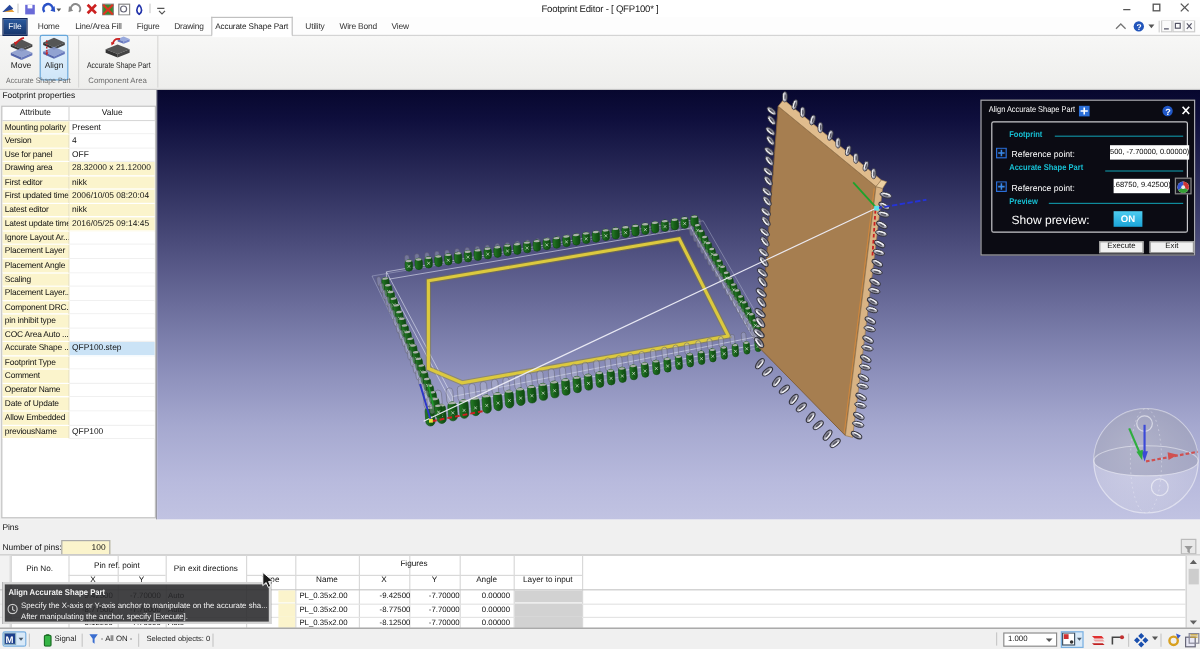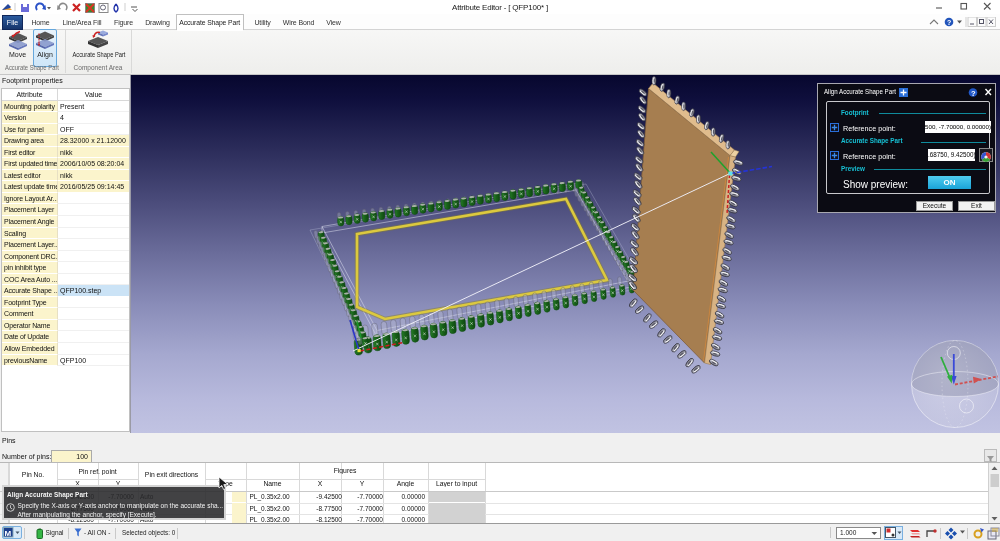--- a/index.html
+++ b/index.html
@@ -51,21 +51,21 @@
       <path d="M57.5,4 L61,8 L57,9 Z" fill="#8a8a8a"></path>
   <path d="M73,3 L80,10 M80,3 L73,10" stroke="#cc2222" stroke-width="2.2"></path>
   <rect x="85.5" y="2.5" width="9" height="9" fill="#3a8a2a" stroke="#888"></rect>
       <path d="M86,3 L94,11 M94,3 L86,11" stroke="#dd3322" stroke-width="1.8"></path>
   <rect x="99" y="2.5" width="9" height="9" fill="none" stroke="#888"></rect>
       <circle cx="103" cy="6.5" r="2.5" fill="none" stroke="#667" stroke-width="1"></circle>
   <path d="M116,3 q-4,5 0,8 q4,-3 0,-8" fill="none" stroke="#2233aa" stroke-width="1.4"></path>
   <rect x="124.5" y="2" width="1" height="8" fill="#d0d0d0"></rect>
   <path d="M131,6 h6 M132.5,8 l2.5,2.5 L137.5,8" stroke="#555" stroke-width="1" fill="none"></path>
  </svg>
- <div id="title">Attribute Editor - [ QFP100* ]</div>
+ <div id="title">Footprint Editor - [ QFP100* ]</div>
  <svg class="abs" style="left:930px;top:2px" width="66" height="10">
   <path d="M6,6 h6" stroke="#555" stroke-width="1.1"></path>
   <rect x="31" y="1.5" width="5.5" height="5.5" fill="none" stroke="#555" stroke-width="1.1"></rect>
   <path d="M54,1 L60.5,7.5 M60.5,1 L54,7.5" stroke="#555" stroke-width="1.1"></path>
  </svg>
 </div>
 
 <div id="tabrow">
  <div id="tfile">File</div>
 <div class="tab" style="left:29px;width:23px">Home</div>
@@ -1458,21 +1458,21 @@
           <circle cx="6" cy="6" r="4.8" fill="#eee"></circle>
           <path d="M6,6 L6,1.2 A4.8,4.8 0 0 1 10.2,8.4 Z" fill="#d03535"></path>
           <path d="M6,6 L10.2,8.4 A4.8,4.8 0 0 1 1.8,8.4 Z" fill="#35a035"></path>
           <path d="M6,6 L1.8,8.4 A4.8,4.8 0 0 1 6,1.2 Z" fill="#3555d0"></path>
           <circle cx="6" cy="6" r="1.6" fill="#eee"></circle>
         </svg>
   </div>
   <div class="cyan abs" style="left:14px;top:62.5px">Preview</div>
   <div class="abs" style="left:47px;top:67px;width:112px;height:1px;background:#0f8b9c"></div>
   <div class="abs" style="left:16px;top:76.5px;font-size:10px;color:#fff">Show preview:</div>
-  <div class="abs" style="left:101px;top:73.5px;width:43px;height:13px;background:linear-gradient(#4ecdf0,#1ba4d8);color:#fff;font-size:8px;font-weight:bold;text-align:center;line-height:13px">ON</div>
+  <div class="abs" style="left:101px;top:73.5px;width:24px;height:13px;background:linear-gradient(#4ecdf0,#1ba4d8);color:#fff;font-size:8px;font-weight:bold;text-align:center;line-height:13px">ON</div>
  </div>
  <div class="abs" style="left:98px;top:117px;width:37px;height:10px;background:#f2f2f2;border:1px solid #999;color:#111;font-size:6.5px;text-align:center;line-height:8.5px">Execute</div>
  <div class="abs" style="left:140px;top:117px;width:37px;height:10px;background:#f2f2f2;border:1px solid #999;color:#111;font-size:6.5px;text-align:center;line-height:8.5px">Exit</div>
 </div>
 
 <div id="pinsarea">
  <div class="abs" style="left:2px;top:3.5px;font-size:7px;color:#111">Pins</div>
  <div class="abs" style="left:2px;top:20px;font-size:7px;color:#111">Number of pins:</div>
  <div class="abs" style="left:51px;top:16.5px;width:41px;height:13px;background:#fbf4cc;border:1px solid #aaa;font-size:7px;text-align:right;line-height:11.5px;padding-right:3px;color:#111">100</div>
  <div class="abs" style="left:984px;top:16px;width:13px;height:13px;background:#e8e8e8;border:1px solid #bbb">

